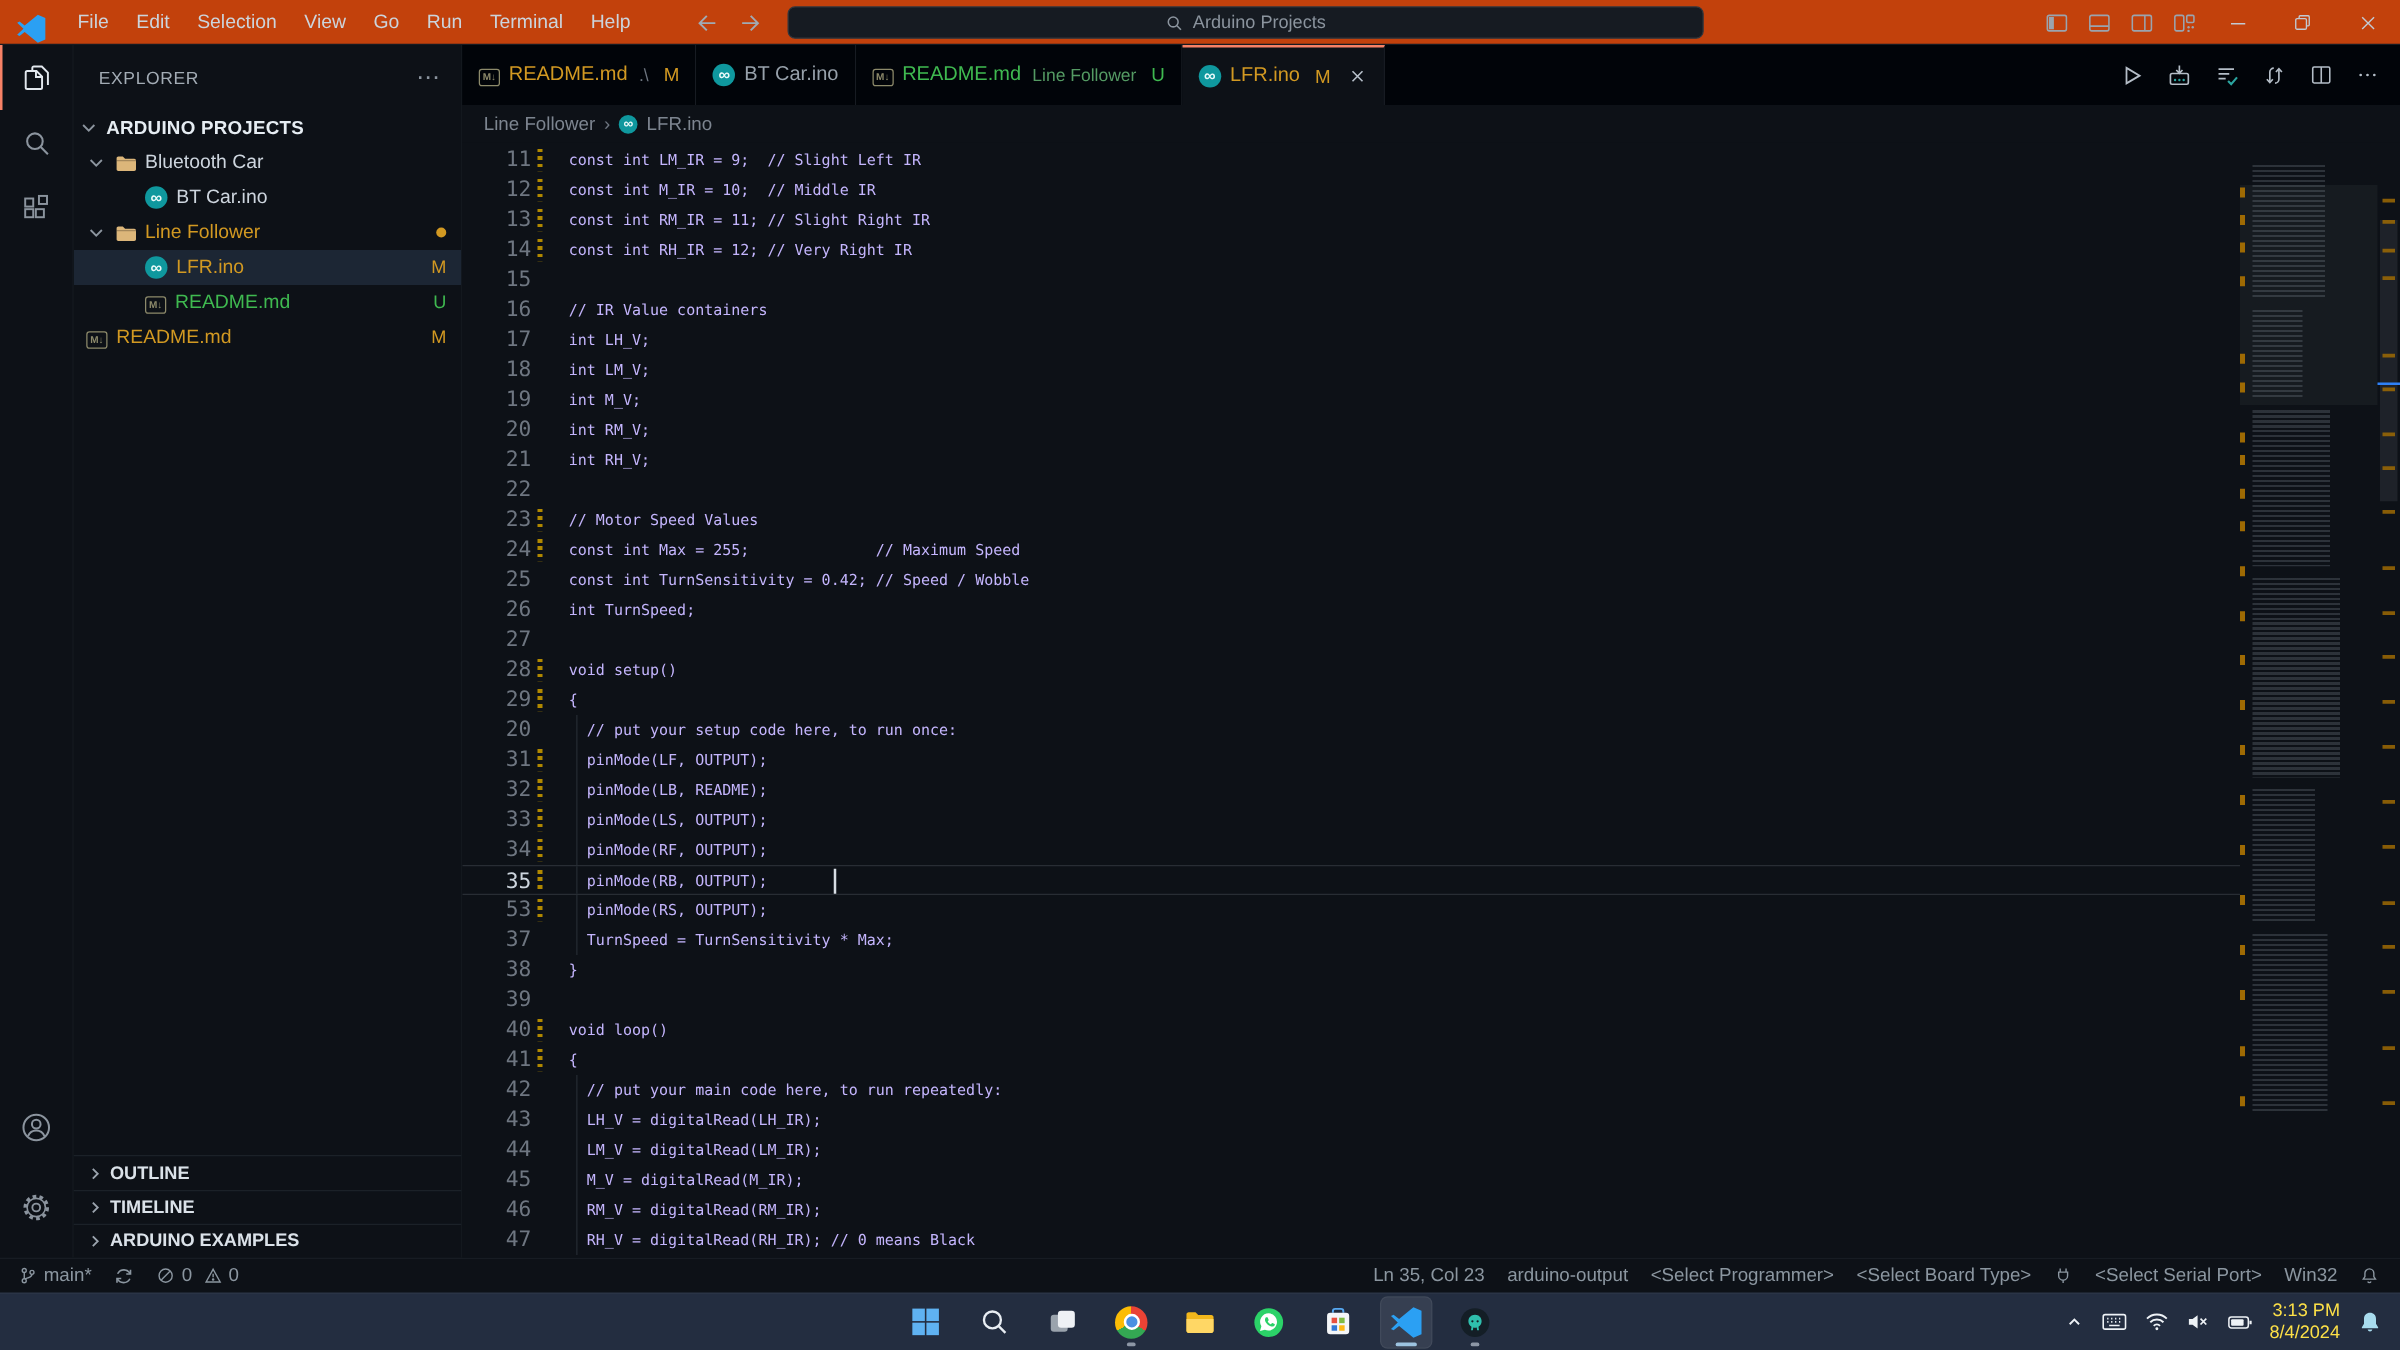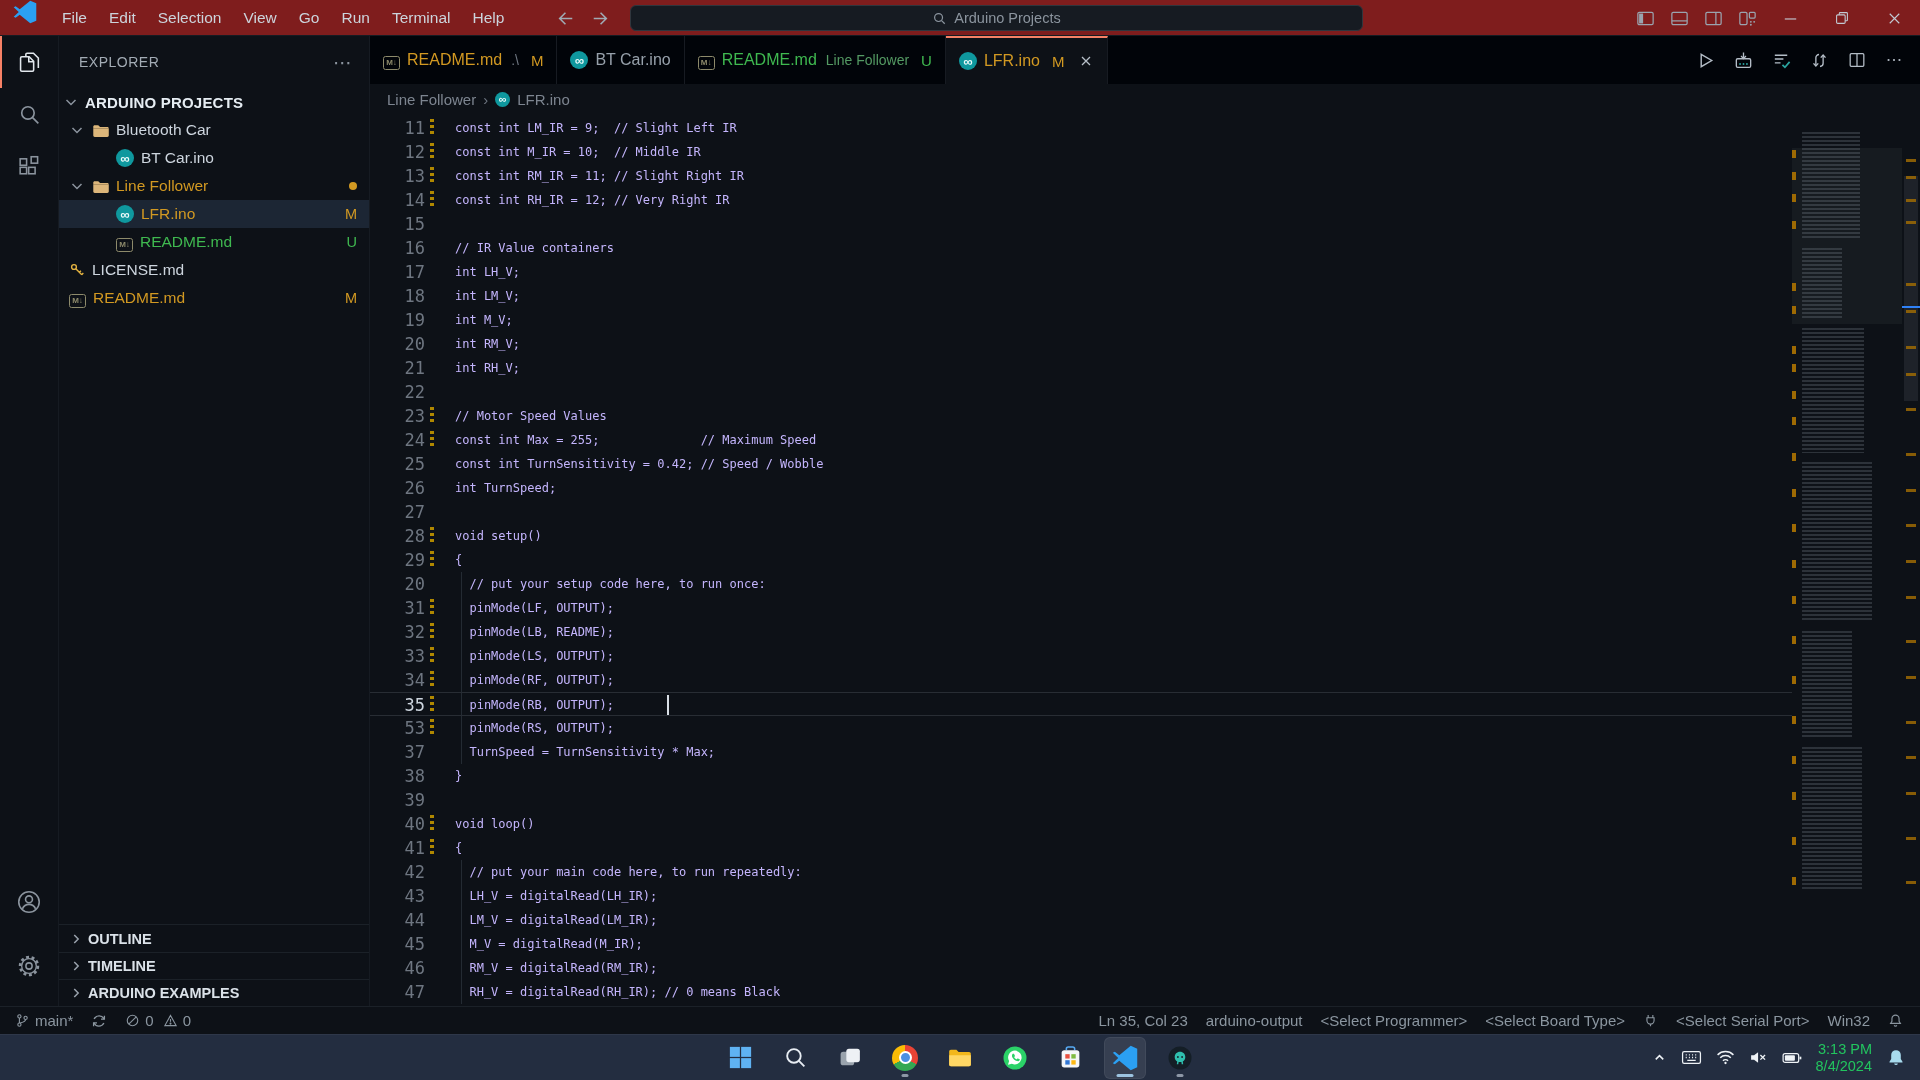--- a/index.html
+++ b/index.html
@@ -1,22 +1,22 @@
 <!DOCTYPE html>
 <html><head>
 <meta charset="utf-8">
 <style>
   * { margin:0; padding:0; box-sizing:border-box; }
   html,body { width:1920px; height:1080px; overflow:hidden; background:#0d1117;
     font-family:"Liberation Sans","DejaVu Sans",sans-serif; }
   svg { display:block; }
 
   
-  .titlebar { position:relative; height:36px; background:#7f1d1d; display:flex;
-    align-items:flex-start; border-bottom:1px solid #161b22; }
+  .titlebar { position:relative; height:36px; background:#c2410c; display:flex;
+    align-items:flex-end; border-bottom:1px solid #161b22; }
   .vslogo { width:24px; height:24px; margin:0 14px 0 13px; }
   .menubar { display:flex; align-items:center; height:100%; }
   .menu-item { padding:0 11px; font-size:15.5px; color:#ccd4dc; line-height:36px; }
   .nav-arrows { position:absolute; left:556px; top:0; height:36px; display:flex; align-items:center; gap:12px; }
   .cmd-center { position:absolute; left:630px; top:5px; width:733px; height:26px;
     background:#161b22; border:1px solid #30363d; border-radius:6px; display:flex;
     align-items:center; justify-content:center; gap:7px; color:#8b949e; font-size:14.5px; }
   .win-zone { position:absolute; right:0; top:0; height:36px; display:flex; align-items:center; }
   .layout-btn { width:34px; height:36px; display:flex; align-items:center; justify-content:center; }
   .ctl-btn { width:52px; height:36px; display:flex; align-items:center; justify-content:center; }
@@ -123,21 +123,21 @@
   .tb-app.active { background:rgba(255,255,255,.09); box-shadow:inset 0 0 0 1px rgba(255,255,255,.06); }
   .tb-app.running::after { content:""; position:absolute; bottom:2px; left:50%;
     transform:translateX(-50%); width:7px; height:3px; border-radius:2px; background:#8d97a6; }
   .tb-app.active.running::after { width:17px; background:#9cc3e0; }
   .chrome-outer { width:26px; height:26px; border-radius:50%;
     background:conic-gradient(#ea4335 0 120deg,#34a853 120deg 240deg,#fbbc05 240deg 360deg);
     display:flex; align-items:center; justify-content:center; }
   .chrome-inner { width:13px; height:13px; border-radius:50%; background:#4a90e2; border:2.5px solid #fff; }
   .tray { position:absolute; right:0; top:0; height:100%; display:flex; align-items:center;
     gap:14px; padding-right:14px; color:#eef2f6; }
-  .clock { text-align:right; font-size:14.5px; line-height:17px; color:#22c55e; }
+  .clock { text-align:right; font-size:14.5px; line-height:17px; color:#fde047; }
 </style>
 </head>
 <body>
 
 <div class="titlebar">
   <svg class="vslogo" viewBox="0 0 100 100">
     <path d="M72 3 28 39 11 26 3 30 24 50 3 70l8 4 17-13 44 36 25-11V14z" fill="#2ba0f3"></path>
   </svg>
   <div class="menubar" id="menubar">
       <span class="menu-item">File</span>
@@ -319,29 +319,20 @@
         </div>
         <div class="trow lvl2 st-modified sel">
           <span><span class="ard-ic">∞</span></span>
           <span class="t-lbl">LFR.ino</span>
           <span class="t-badge">M</span>
         </div>
         <div class="trow lvl2 st-untracked">
           <span><span class="md-ic">M↓</span></span>
           <span class="t-lbl">README.md</span>
           <span class="t-badge">U</span>
-        </div>
-        <div class="trow lvl1 st-normal">
-          <span>
-            <svg viewBox="0 0 16 16" width="16" height="16">
-              <circle cx="5" cy="5" r="2.4" fill="none" stroke="#e3b341" stroke-width="1.4"></circle>
-              <path d="M6.8 6.8l6 6M10.3 10.3l1.7-1.6M12.7 12.7l1.6-1.6" stroke="#e3b341" stroke-width="1.4" fill="none"></path>
-            </svg>
-          </span>
-          <span class="t-lbl">LICENSE.md</span>
         </div>
         <div class="trow lvl1 st-modified">
           <span><span class="md-ic">M↓</span></span>
           <span class="t-lbl">README.md</span>
           <span class="t-badge">M</span>
         </div>
       </div>
     <div class="sb-sections" id="sb-sections">
         <div class="sec-row">
           <span>

